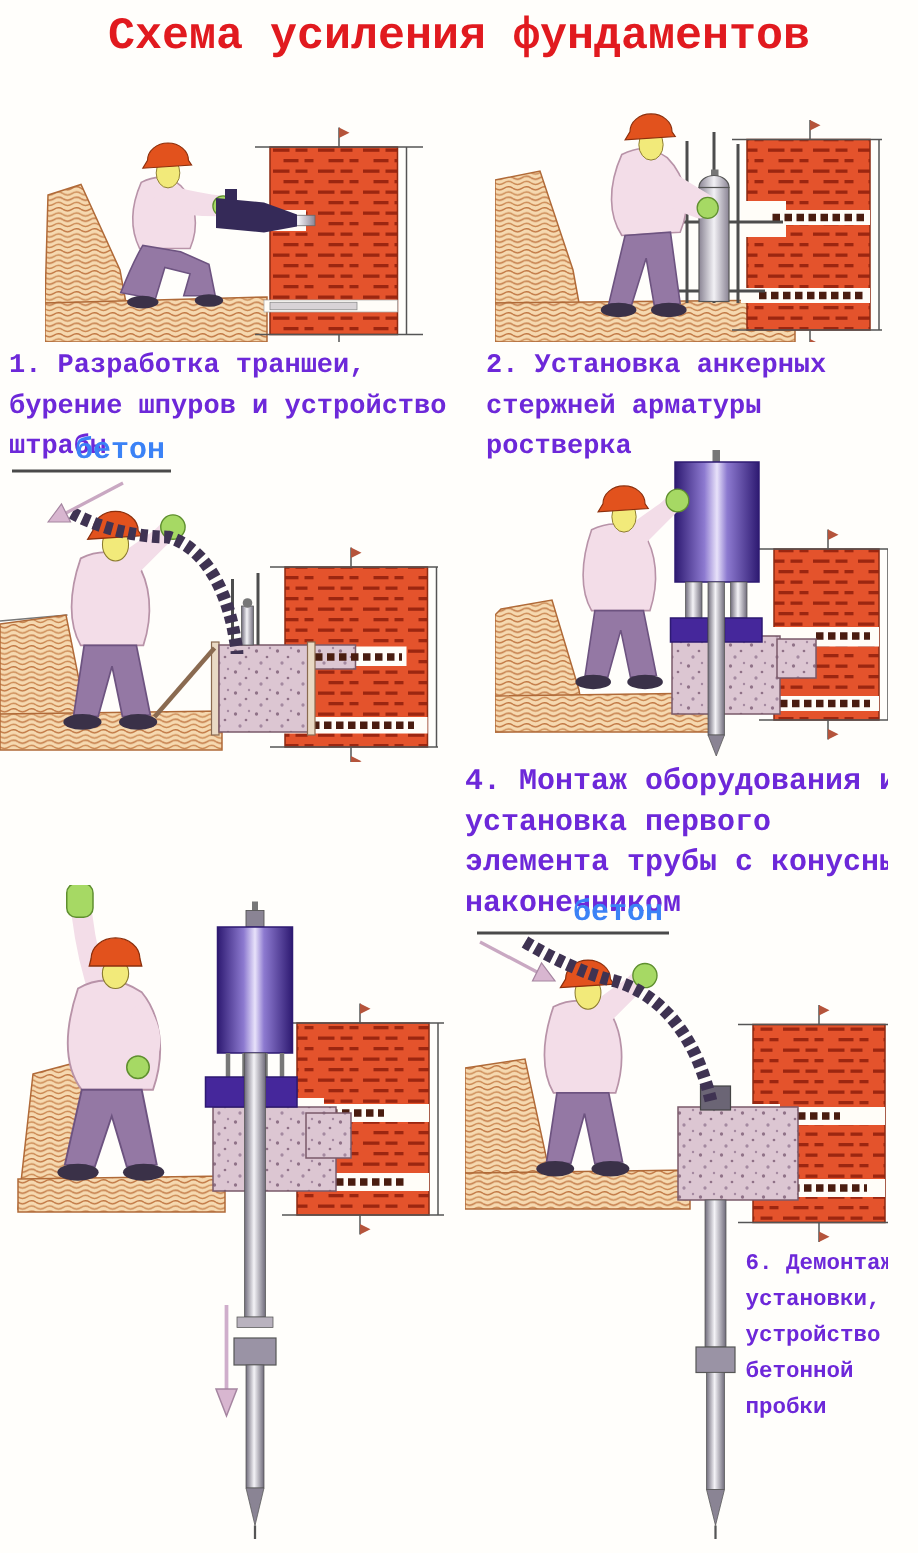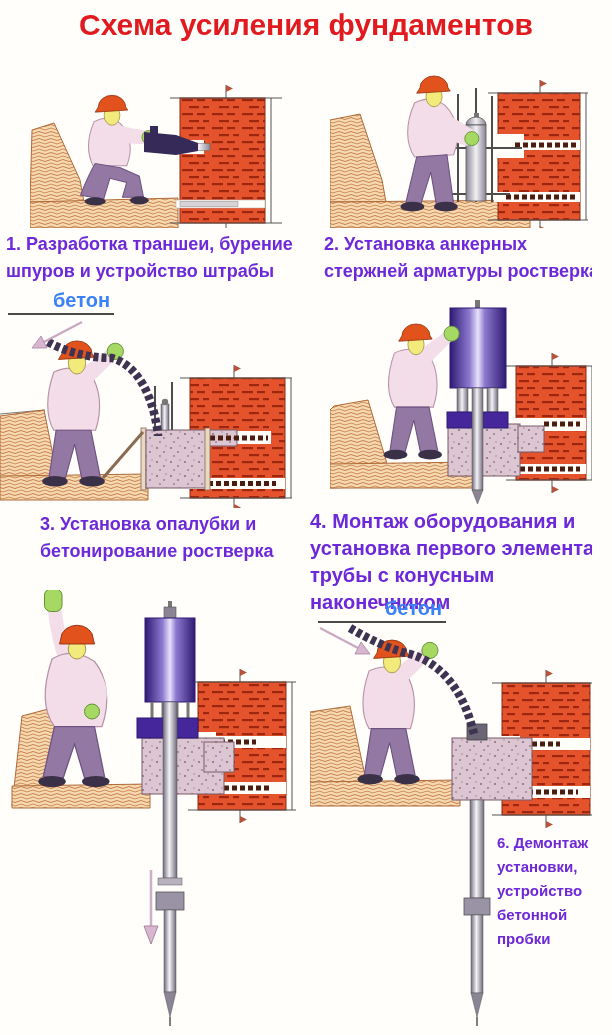--- a/index.html
+++ b/index.html
@@ -1,17 +1,17 @@
 <!DOCTYPE html>
 <html><head>
 <meta charset="utf-8">
 <style>
   html,body{margin:0;padding:0;background:#fffefb;}
   #page{position:relative;width:592px;height:1035px;background:#fffefb;overflow:hidden;
-        font-family:Liberation Sans, sans-serif;}
+        font-family:Liberation Mono, monospace;}
   #title{position:absolute;top:8px;left:0;width:612px;text-align:center;
          font-size:30px;font-weight:bold;color:#e11a1f;letter-spacing:0px;}
   .caption{position:absolute;font-weight:bold;color:#6d28d9;z-index:6;}
   #cap1{left:6px;  top:231px;width:300px;font-size:18px;line-height:27px;}
   #cap2{left:324px;top:231px;width:290px;font-size:18px;line-height:27px;}
   #cap3{left:40px; top:511px;width:262px;font-size:18px;line-height:27px;}
   #cap4{left:310px;top:508px;width:302px;font-size:20px;line-height:27px;}
   #cap5{left:6px;  top:826px;width:162px;font-size:19px;line-height:23px;}
   #cap6{left:497px;top:831px;width:113px;font-size:15px;line-height:24px;}
   .beton{position:absolute;font-weight:bold;color:#3b82f6;font-size:20px;
@@ -356,17 +356,16 @@
   </svg>
 
   <div id="beton6" class="beton">бетон</div>
   <svg class="arrowsvg" style="left:312px;top:624px" width="70" height="40" viewBox="0 0 70 40">
     <line x1="8" y1="4" x2="46" y2="24" stroke="#c9a8c2" stroke-width="2.2"></line>
     <polygon points="58,30 43,30 49,18" fill="#d8b6d0" stroke="#a585a0" stroke-width=".8"></polygon>
   </svg>
 
   <div id="cap1" class="caption">1. Разработка траншеи, бурение шпуров и устройство штрабы</div>
   <div id="cap2" class="caption">2. Установка анкерных стержней арматуры ростверка</div>
-  <div id="cap3" class="caption">3. Установка опалубки и бетонирование ростверка</div>
   <div id="cap4" class="caption">4. Монтаж оборудования и установка первого элемента трубы с конусным наконечником</div>
   <div id="cap6" class="caption">6. Демонтаж установки, устройство бетонной пробки</div>
 
 </div>
 
 </body></html>

